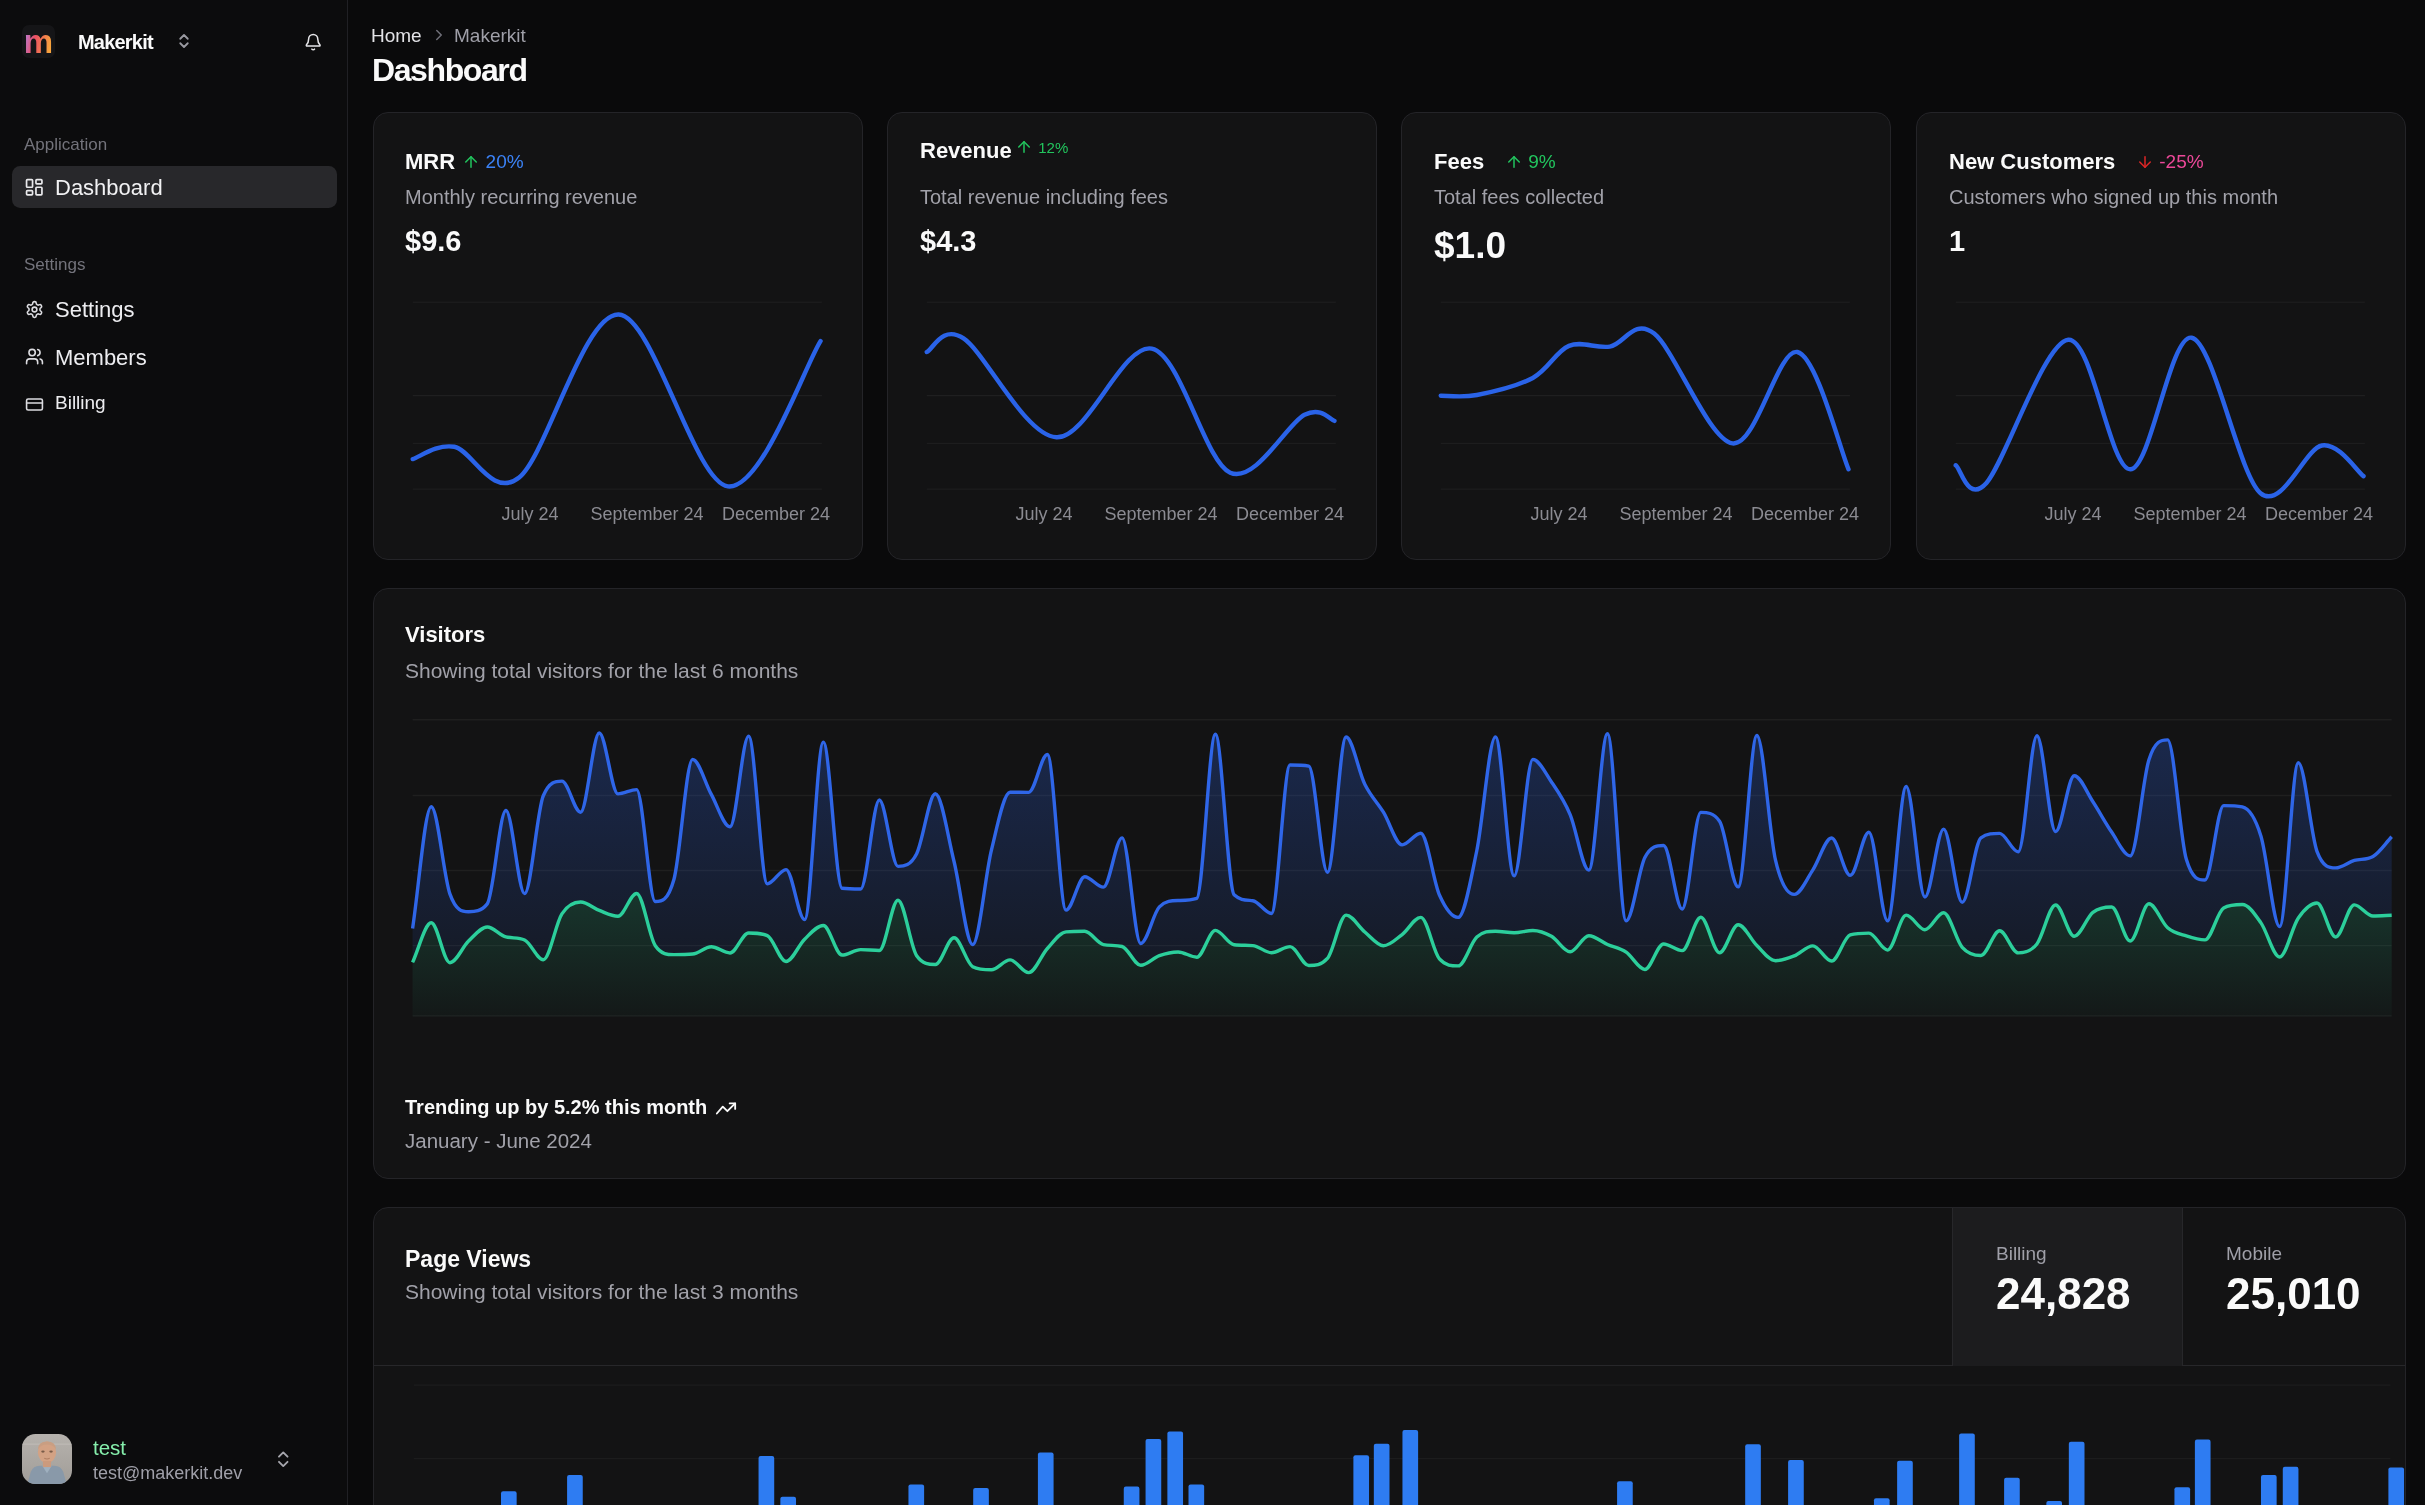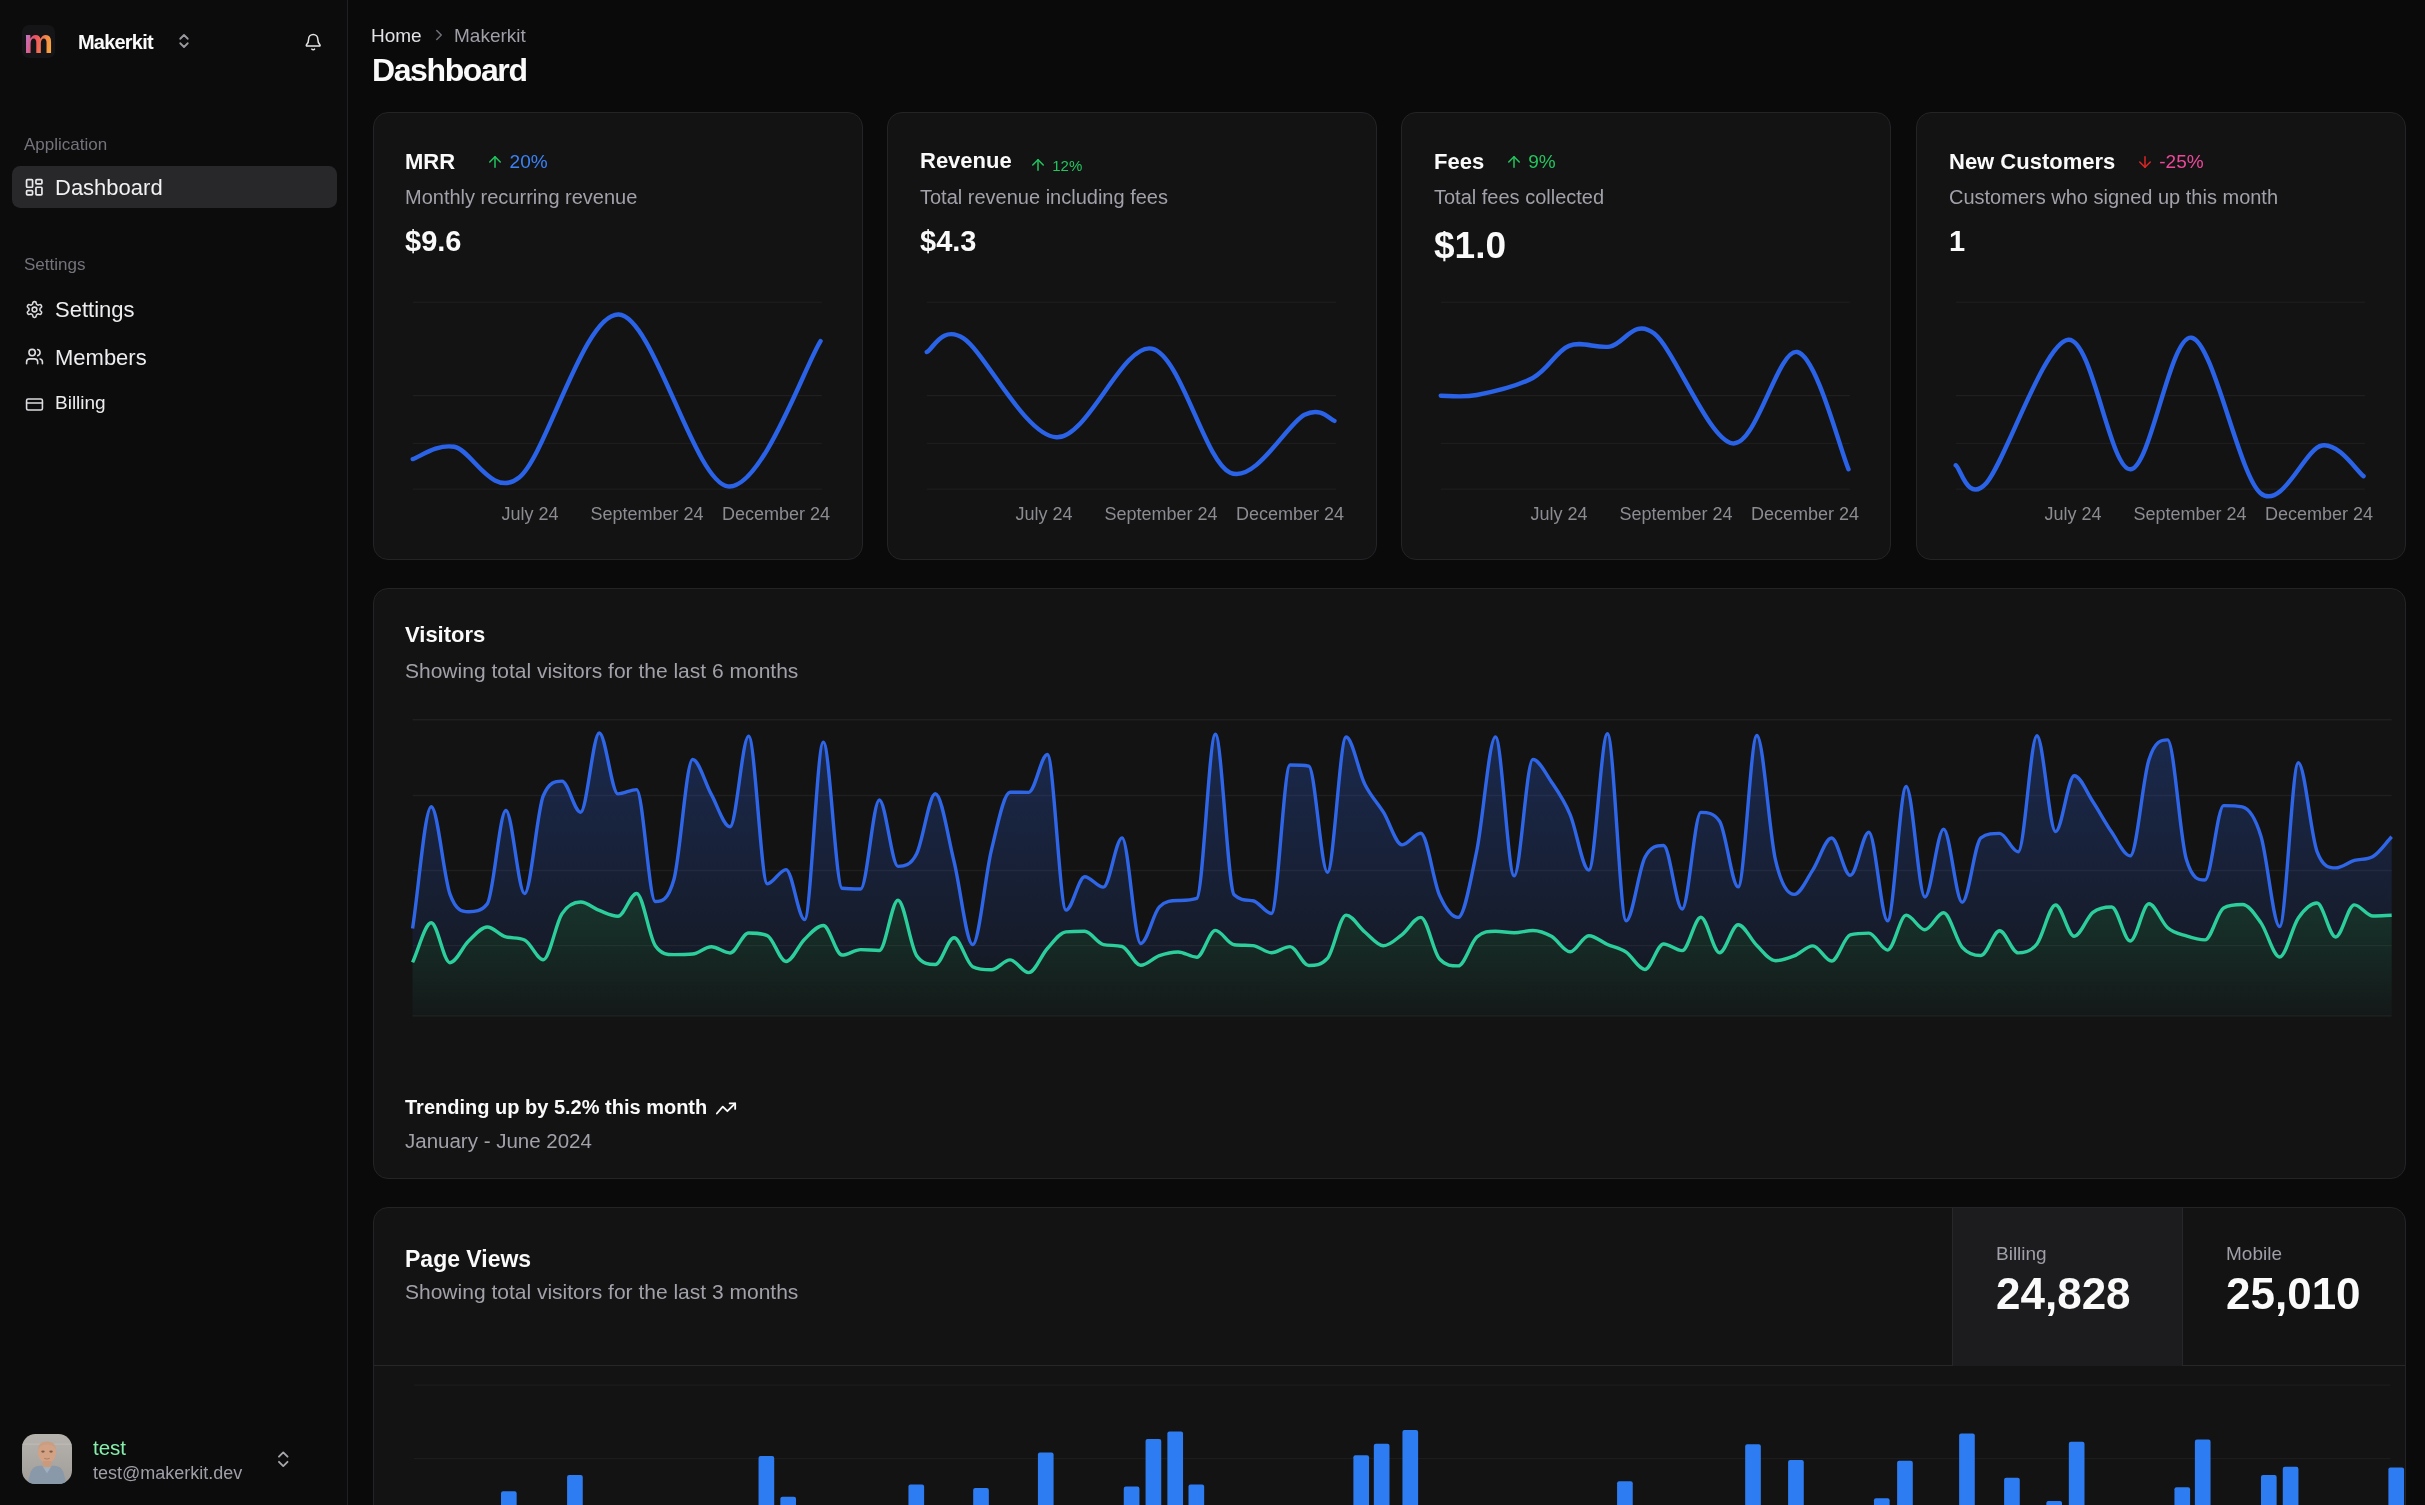--- a/index.html
+++ b/index.html
@@ -85,41 +85,41 @@
       <path d="m7 9 5-5 5 5"></path>
     </svg>
 </div>
 <div class="abs" style="left:371px;top:25px;font-size:19px;color:#e2e2e6">Home</div>
 <svg style="position:absolute;left:430px;top:26px" width="18" height="18" viewBox="0 0 24 24" fill="none" stroke="#6f6f78" stroke-width="2" stroke-linecap="round" stroke-linejoin="round">
     <path d="m9 18 6-6-6-6"></path>
   </svg>
 <div class="abs" style="left:454px;top:25px;font-size:19px;color:#9f9fa8">Makerkit</div>
 <div class="abs" style="left:372px;top:52px;font-size:32px;font-weight:700;letter-spacing:-1.4px">Dashboard</div>
 <div class="card" style="left:373px;top:112px;width:490px;height:448px"></div>
-<div class="abs" style="left:405px;top:149px;display:flex;align-items:center;gap:31px">
+<div class="abs" style="left:405px;top:149px;display:flex;align-items:center;gap:7px">
     <span style="font-size:22px;font-weight:700">MRR</span>
     <span style="display:flex;align-items:center;gap:5.5px;font-size:19px;color:#3b82f6"><svg width="18" height="18" viewBox="0 0 24 24" fill="none" stroke="#22c55e" stroke-width="2" stroke-linecap="round" stroke-linejoin="round">
         <path d="m5 12 7-7 7 7"></path>
         <path d="M12 19V5"></path>
       </svg>20%</span>
   </div>
 <div class="abs gray" style="left:405px;top:186px;font-size:20px">Monthly recurring revenue</div>
 <div class="abs" style="left:405px;top:225px;font-size:29px;font-weight:700">$9.6</div>
 <svg class="abs" style="left:373px;top:112px" width="490" height="448" viewBox="546 164 718 657">
     <line x1="604" y1="443" x2="1204" y2="443" stroke="#ffffff" stroke-opacity="0.035" stroke-width="2"></line>
     <line x1="604" y1="580" x2="1204" y2="580" stroke="#ffffff" stroke-opacity="0.055" stroke-width="2"></line>
     <line x1="604" y1="650" x2="1204" y2="650" stroke="#ffffff" stroke-opacity="0.045" stroke-width="2"></line>
     <line x1="604" y1="717" x2="1204" y2="717" stroke="#ffffff" stroke-opacity="0.045" stroke-width="2"></line>
     <path d="M 604.0 673.0 C 614.2 670.0 639.0 650.5 665.0 655.0 C 691.0 659.5 719.8 732.3 760.0 700.0 C 800.2 667.7 855.0 458.8 906.0 461.0 C 957.0 463.2 1016.7 706.5 1066.0 713.0 C 1115.3 719.5 1179.3 535.5 1202.0 500.0 " fill="none" stroke="#2a63e8" stroke-width="6.5" stroke-linecap="round"></path>
   </svg>
 <div class="abs" style="left:448px;top:504px;width:164px;text-align:center;font-size:18px;color:#8b8b92">July 24</div>
 <div class="abs" style="left:565px;top:504px;width:164px;text-align:center;font-size:18px;color:#8b8b92">September 24</div>
 <div class="abs" style="left:694px;top:504px;width:164px;text-align:center;font-size:18px;color:#8b8b92">December 24</div>
 <div class="card" style="left:887px;top:112px;width:490px;height:448px"></div>
-<div class="abs" style="left:920px;top:148px;display:flex;align-items:flex-end;gap:17px">
+<div class="abs" style="left:920px;top:138px;display:flex;align-items:flex-start;gap:3px">
     <span style="font-size:22px;font-weight:700">Revenue</span>
     <span style="display:flex;align-items:center;gap:5.5px;font-size:15px;color:#22c55e"><svg width="18" height="18" viewBox="0 0 24 24" fill="none" stroke="#22c55e" stroke-width="2" stroke-linecap="round" stroke-linejoin="round">
         <path d="m5 12 7-7 7 7"></path>
         <path d="M12 19V5"></path>
       </svg>12%</span>
   </div>
 <div class="abs gray" style="left:920px;top:186px;font-size:20px">Total revenue including fees</div>
 <div class="abs" style="left:920px;top:225px;font-size:29px;font-weight:700">$4.3</div>
 <svg class="abs" style="left:887px;top:112px" width="490" height="448" viewBox="1300 164 718 657">
     <line x1="1358" y1="443" x2="1958" y2="443" stroke="#ffffff" stroke-opacity="0.035" stroke-width="2"></line>

